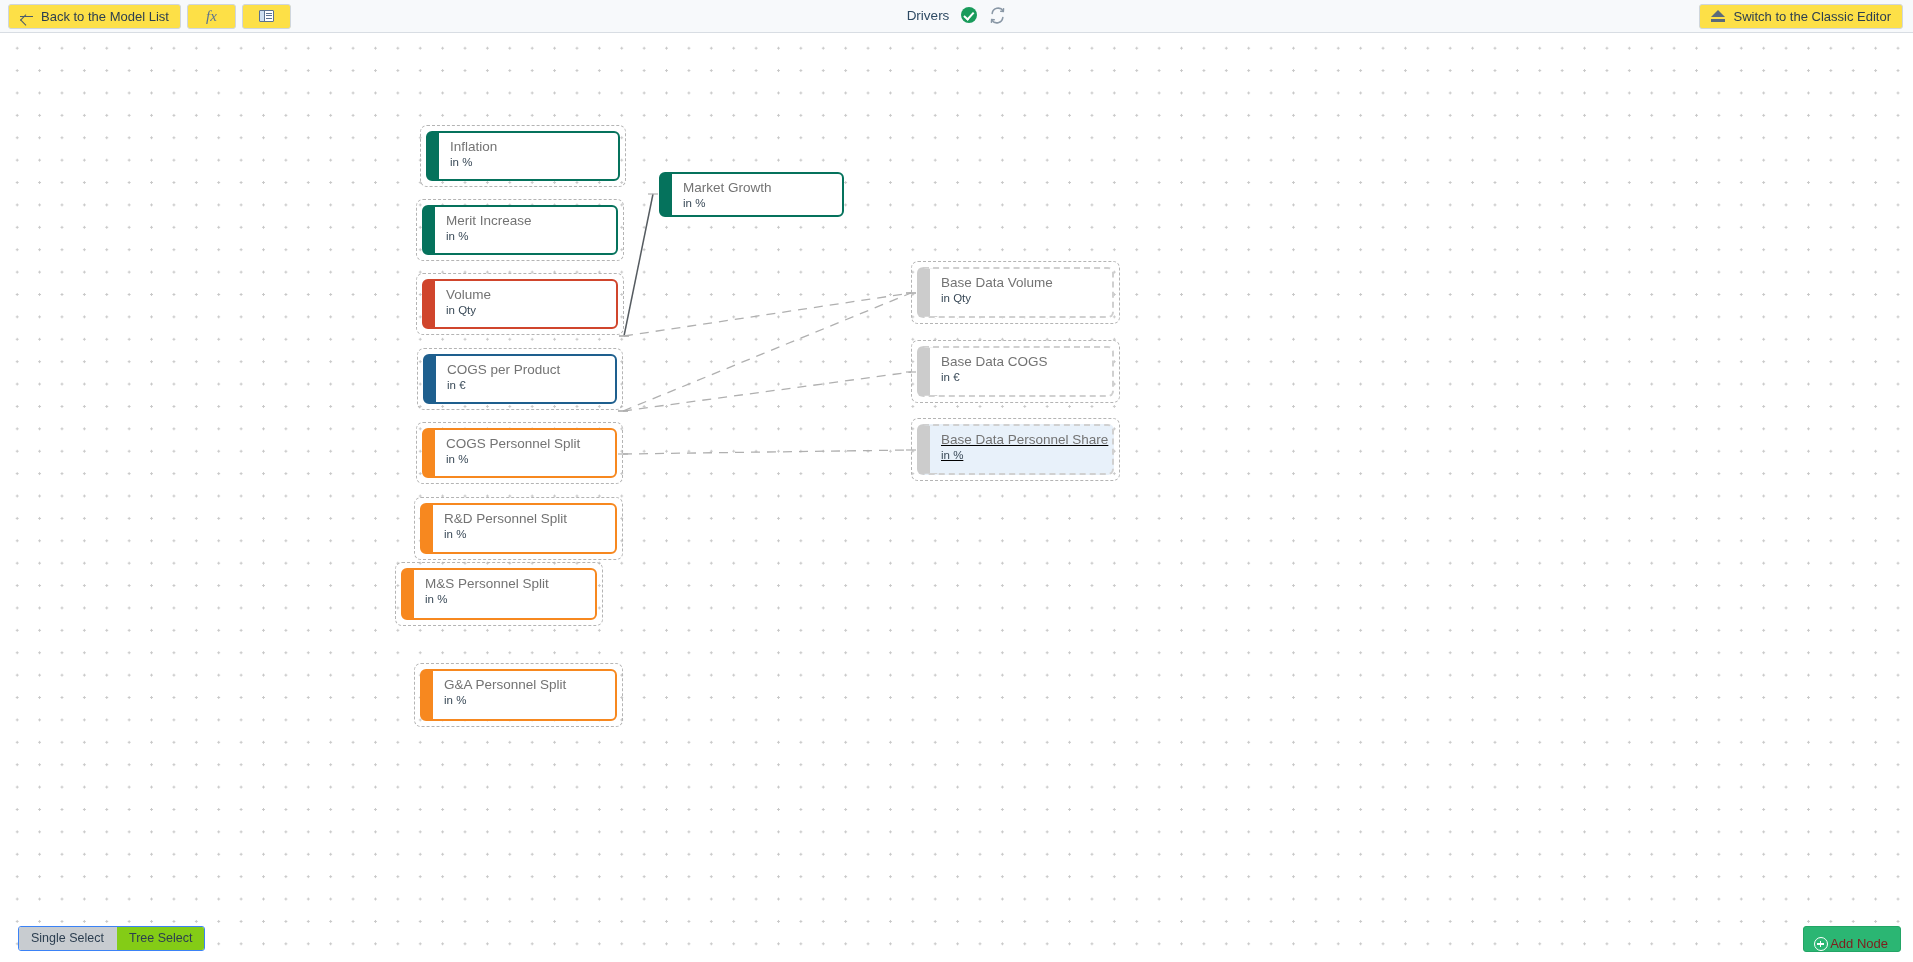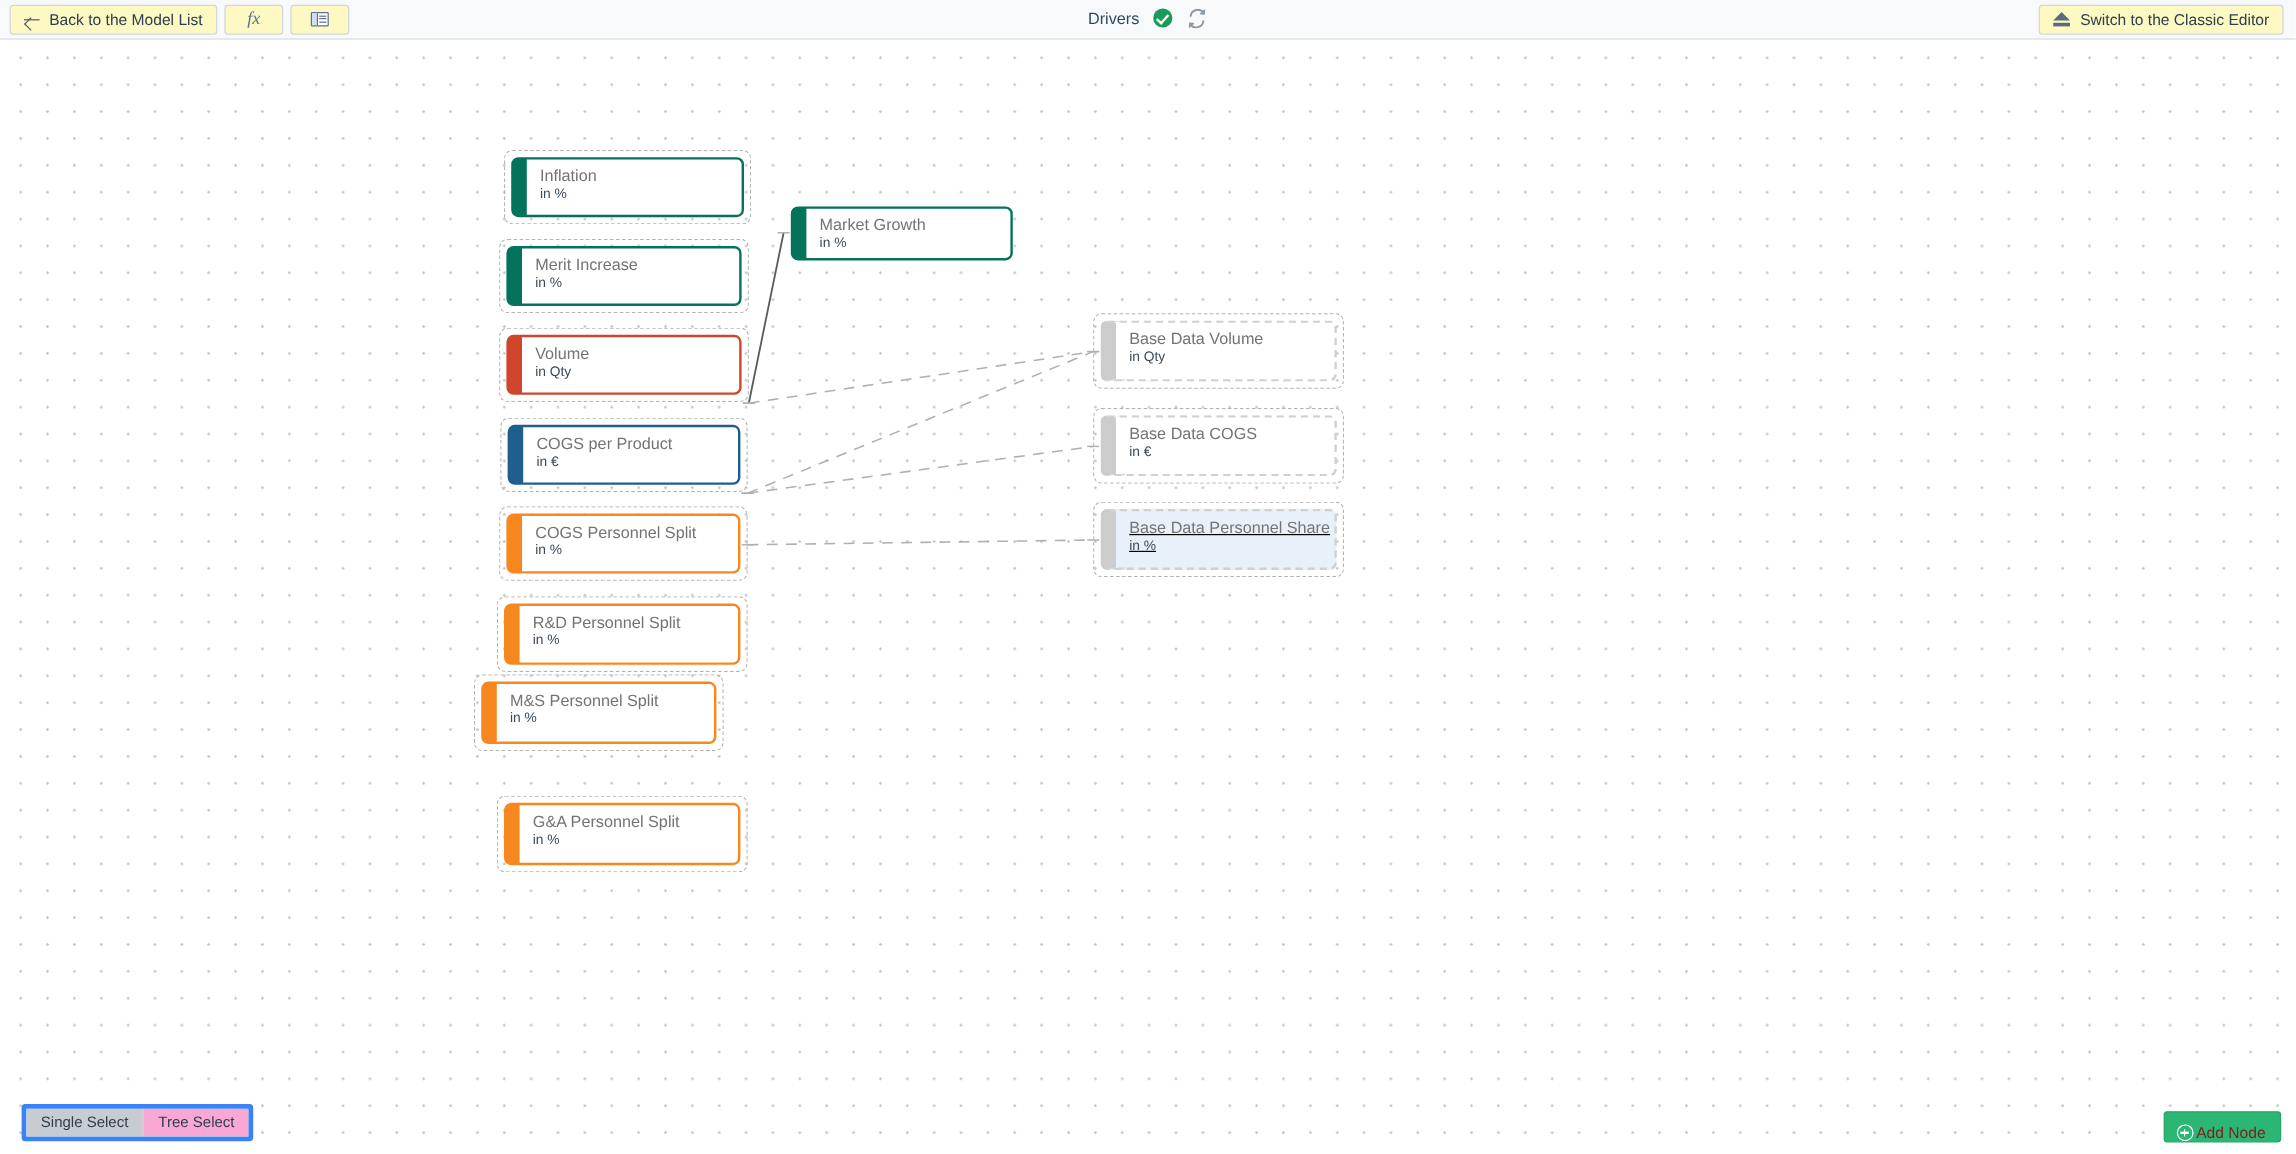--- a/index.html
+++ b/index.html
@@ -18,21 +18,21 @@
     width: 1913px; height: 33px;
     background: #f7f9fb;
     border-bottom: 1px solid #d8dde3;
     display: flex; align-items: center;
     z-index: 50;
   }
   .tb-left { display: flex; align-items: center; gap: 6px; padding-left: 8px; }
   .btn {
     display: inline-flex; align-items: center; gap: 8px;
     height: 25px; padding: 0 11px;
-    background: #fef9c3;
+    background: #fde047;
     border: 1px solid #cfd6dd; border-radius: 3px;
     font-size: 13px; color: #2c3e50;
     cursor: pointer; white-space: nowrap;
   }
   .btn-icon {
     width: 49px; height: 25px; padding: 0;
     justify-content: center;
   }
   .arrow-left {
     display: inline-block; width: 13px; height: 13px;
@@ -152,26 +152,26 @@
     border-color: #d0d0d0; border-left-color: #cccccc;
     border-style: dashed; border-left-style: solid;
     background: #ffffff;
   }
   .c-grey.sel .node-inner { background: #e8f1fa; }
 
   
   .seg-group {
     position: absolute; left: 18px; bottom: 11px;
     display: flex; border-radius: 3px; overflow: hidden;
-    border: 4px solid #3b82f6; z-index: 40;
+    border: 1px solid #3b82f6; z-index: 40;
   }
   .seg {
     padding: 0 12px; height: 23px; line-height: 23px;
     font-size: 12.5px; color: #2c3e50;
-    background: #f9a8d4; cursor: pointer;
+    background: #84cc16; cursor: pointer;
   }
   .seg + .seg { border-left: 1px solid #c6ced6; }
   .seg.active { background: #c8ccd0; }
 
   .add-node {
     position: absolute; right: 12px; bottom: 10px;
     display: inline-flex; align-items: flex-end; gap: 2px;
     height: 26px; padding: 0 12px 0 10px;
     background: #2bb673; border: 1px solid #23a566; border-radius: 3px;
     color: #7f1d1d; font-size: 13px; cursor: pointer; z-index: 40;

